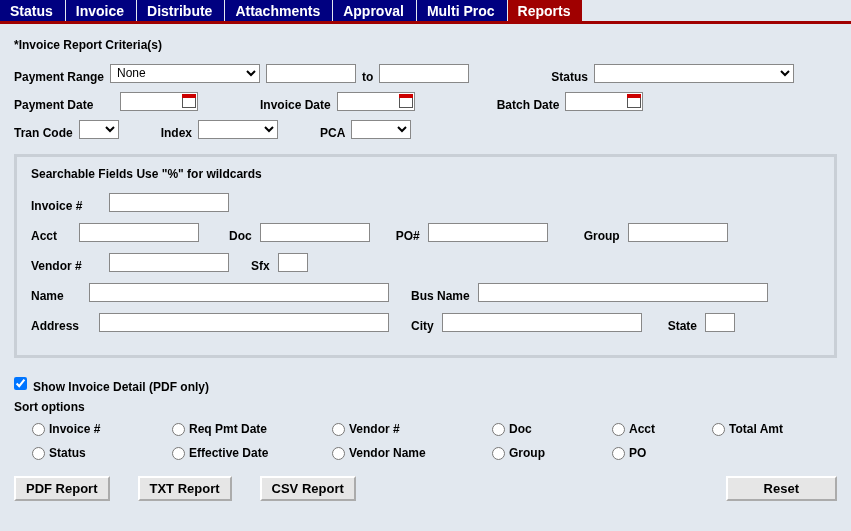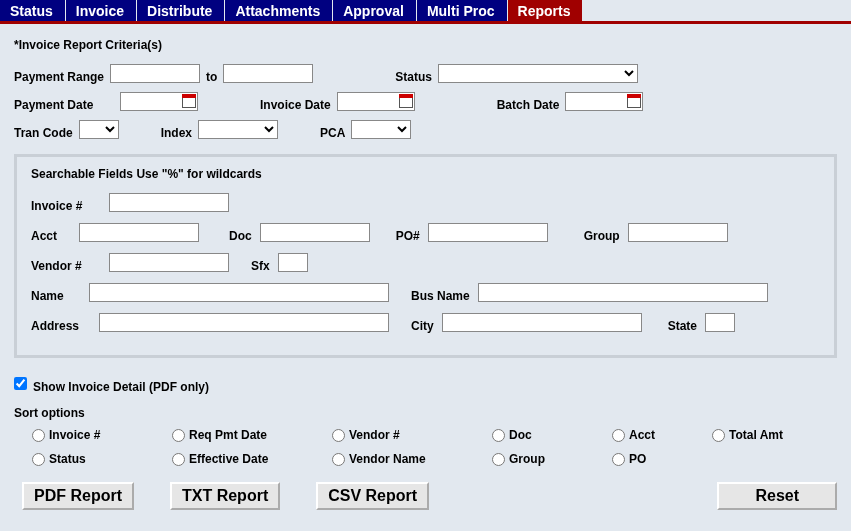--- a/index.html
+++ b/index.html
@@ -100,25 +100,24 @@
     margin: 8px 0;
   }
   .btnrow {
     display:flex;
     gap: 28px;
     margin-top: 16px;
   }
   button.winbtn {
     background: #e6e6e6;
     border: 2px outset #fff;
-    font-size: 16px;
+    font-size: 13px;
     font-weight: bold;
     padding: 3px 10px;
     cursor: pointer;
-    margin-left: 8px;
   }
   .spacer { flex: 1; }
   .sortgrid {
     display:grid;
     grid-template-columns: 140px 160px 160px 120px 100px 120px;
     row-gap: 10px;
     margin: 8px 0 0 18px;
   }
   .radio { display:flex; align-items:center; gap:4px; font-weight:bold; }
   input[type="radio"],input[type="checkbox"]{margin:0;}
@@ -134,20 +133,23 @@
   <div class="tab">Approval</div>
   <div class="tab">Multi Proc</div>
   <div class="tab active">Reports</div>
 </div>
 
 <div class="content">
   <div class="criteria">*Invoice Report Criteria(s)</div>
 
   <div class="row">
     <span class="lbl">Payment Range</span>
+    <select style="width:150px">
+      <option>None</option>
+    </select>
     <input type="text" style="width: 90px;">
     <span class="lbl">to</span>
     <input type="text" style="width: 90px;">
     <span style="width:70px"></span>
     <span class="lbl">Status</span>
     <select style="width:200px"></select>
   </div>
 
   <div class="row">
     <span class="lbl" style="width:100px">Payment Date</span>
@@ -228,21 +230,21 @@
       <span class="lbl">State</span>
       <input type="text" style="width: 30px;">
     </div>
   </div>
 
   <div class="row">
     <input type="checkbox" checked="" style="">
     <span class="lbl">Show Invoice Detail (PDF only)</span>
   </div>
 
-  <div class="lbl" style="margin-top:12px">Sort options</div>
+  <div class="lbl" style="margin-top:6px">Sort options</div>
   <div class="sortgrid">
     <label class="radio">
         <input type="radio" name="sort" style="">
         <span>Invoice #</span>
       </label>
     <label class="radio">
         <input type="radio" name="sort" style="">
         <span>Req Pmt Date</span>
       </label>
     <label class="radio">

